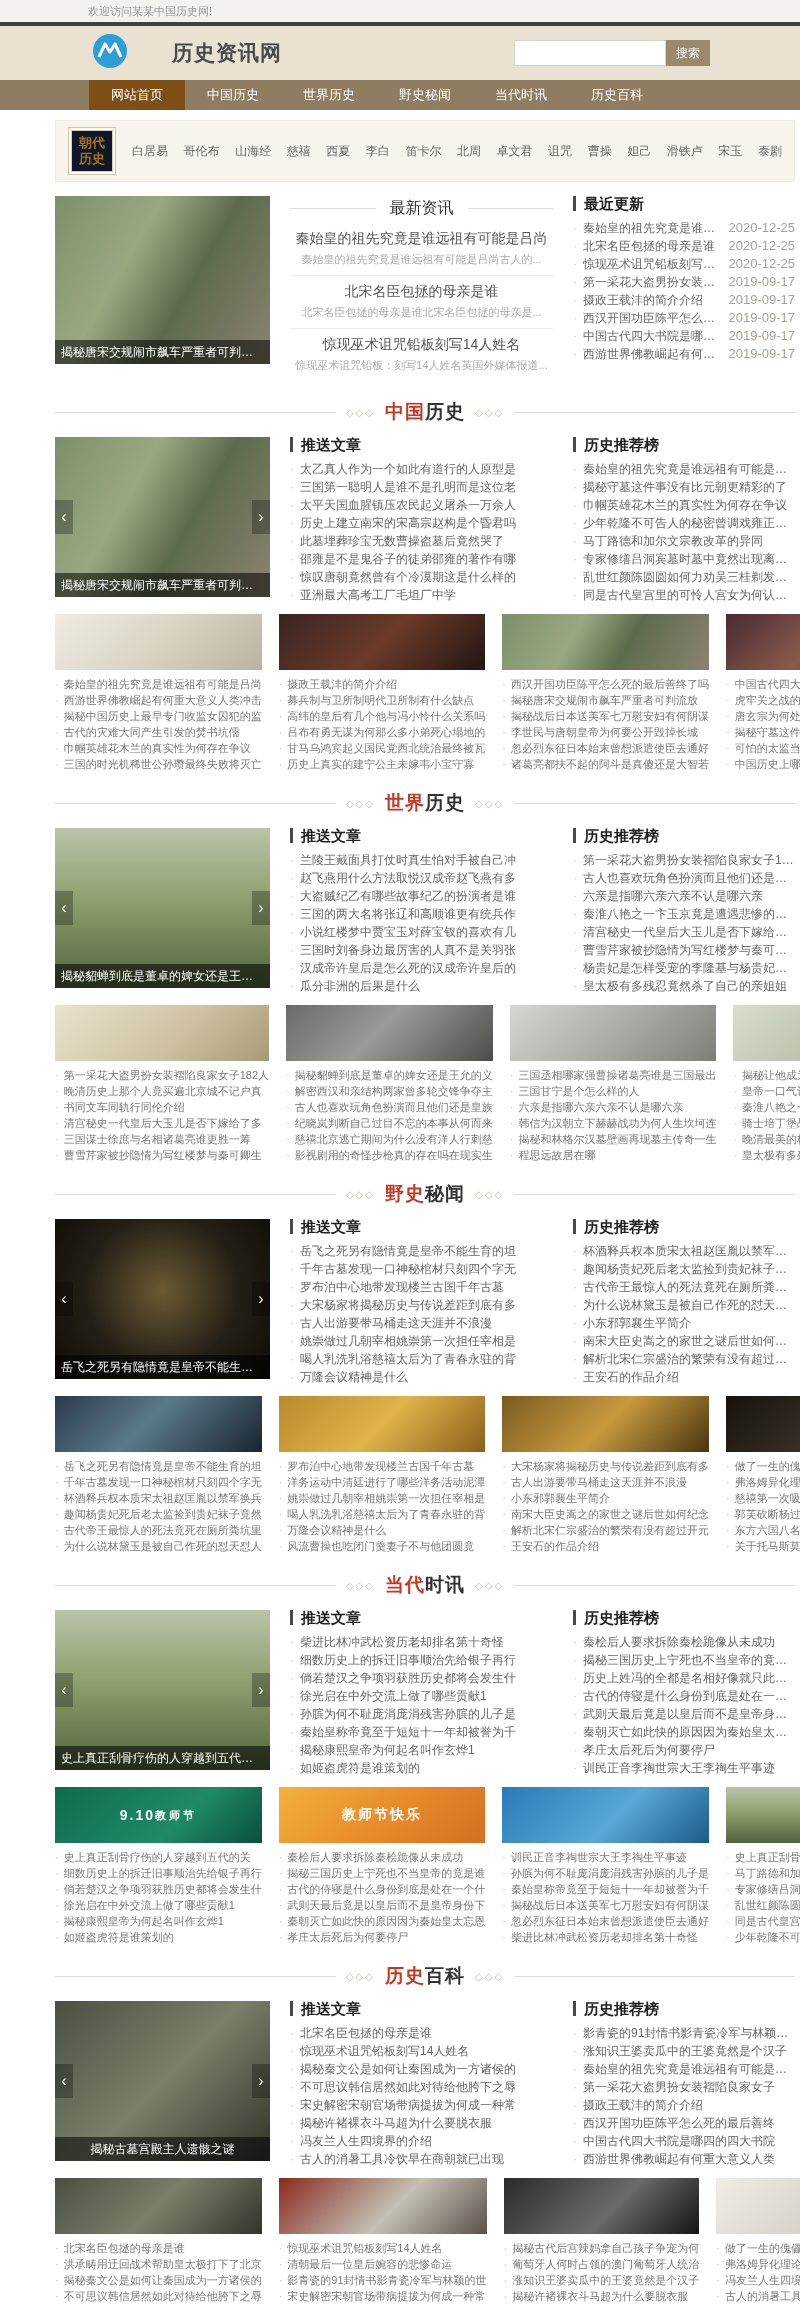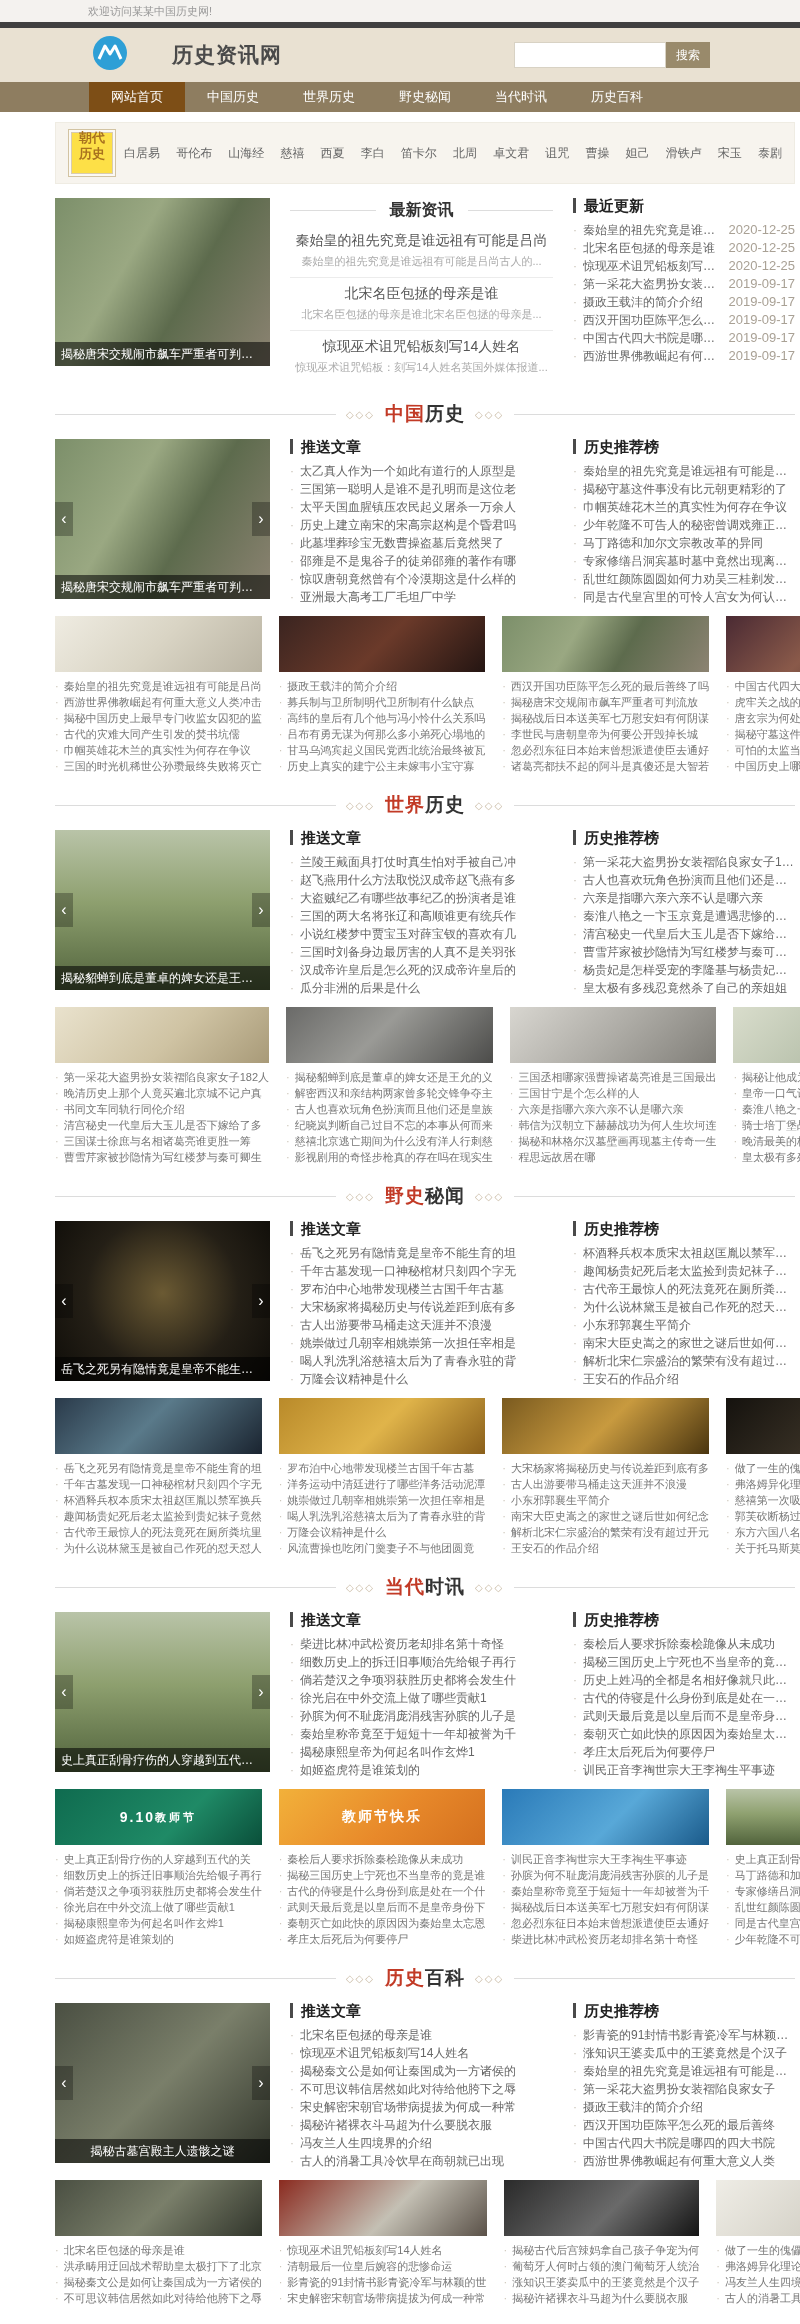--- a/index.html
+++ b/index.html
@@ -1,36 +1,36 @@
 <!DOCTYPE html>
 <html><head>
 <meta charset="utf-8">
 <style>
   html,body{margin:0;padding:0;}
   body{width:800px;background:#fff;font-family:"Liberation Sans","DejaVu Sans",sans-serif;color:#333;}
   .clip{white-space:nowrap;overflow:hidden;text-overflow:ellipsis;}
   
-  .topbar{height:22px;line-height:22px;background:#f4f2ef;border-bottom:6px solid #404040;font-size:11px;color:#999;padding-left:88px;}
+  .topbar{height:22px;line-height:22px;background:#f4f2ef;border-bottom:4px solid #404040;font-size:11px;color:#999;padding-left:88px;}
   
   .header{height:54px;background:#e9e1d2;display:flex;align-items:center;justify-content:space-between;padding:0 90px 0 92px;}
   .logo{display:flex;align-items:center;gap:36px;}
   .site-name{font-family:"Liberation Serif","DejaVu Serif",serif;font-size:21px;font-weight:bold;color:#4a4a4a;margin-left:8px;letter-spacing:1px;}
   .search{display:flex;align-items:center;}
   .search input{width:138px;height:24px;border:1px solid #d8d2c4;background:#fff;padding:0 6px;font-size:12px;outline:none;}
   .search button{width:44px;height:26px;border:0;background:#998a6b;color:#fff;font-size:12px;cursor:pointer;}
   
   .nav{height:30px;background:#8e7d60;}
   .nav ul{margin:0;padding:0 0 0 89px;list-style:none;display:flex;}
   .nav li{padding:0 22px;line-height:30px;font-size:13px;color:#fff;cursor:pointer;}
   .nav li.active{background:#7d4e16;}
   
   .container{width:740px;margin-left:55px;}
   
   .tagbox{margin-top:10px;background:#f7f4ee;border:1px solid #efece3;display:flex;align-items:center;padding:6px 12px 6px 12px;box-sizing:border-box;}
-  .tag-label{width:46px;height:46px;background:#fde047;border:1px solid #d2c3a2;box-shadow:inset 0 0 0 2px #fbf9f4,inset 0 0 0 3px #d8cbb0;display:flex;flex-direction:column;align-items:center;justify-content:flex-start;font-size:13px;font-weight:bold;color:#a8721f;line-height:16px;flex:none;margin-right:8px;}
+  .tag-label{width:46px;height:46px;background:#0f172a;border:1px solid #d2c3a2;box-shadow:inset 0 0 0 2px #fbf9f4,inset 0 0 0 3px #d8cbb0;display:flex;flex-direction:column;align-items:center;justify-content:center;font-size:13px;font-weight:bold;color:#a8721f;line-height:16px;flex:none;margin-right:16px;}
   .tag-rows{flex:1;min-width:0;}
   .tag-rows ul{margin:0;padding:0;list-style:none;display:flex;}
   .tag-rows ul.r1{justify-content:space-between;}
   .tag-rows ul.r2{margin-top:8px;}
   .tag-rows ul.r2 li{margin-right:30px;}
   .tag-rows li{font-size:12px;color:#666;cursor:pointer;line-height:18px;}
   
   .ph{background:#ccc;position:relative;overflow:hidden;}
   .ph[data-ph="statue"]{background:linear-gradient(120deg,#7c8f6a,#9aa882 35%,#5d6b4d 60%,#8c8372);}
   .ph[data-ph="horses"]{background:linear-gradient(180deg,#b9c4a8 0%,#8ea06f 45%,#51633c 100%);}
@@ -52,21 +52,21 @@
   .ph[data-ph="bronze"]{background:linear-gradient(135deg,#4a4f42,#7a7f6a 50%,#30342a);}
   .ph[data-ph="robe"]{background:linear-gradient(135deg,#8a2a1f,#c4c0b4 55%,#5a5148);}
   .ph[data-ph="lady"]{background:linear-gradient(135deg,#2a2a2a,#6a6a6a 55%,#141414);}
   .ph[data-ph="sketch"]{background:linear-gradient(135deg,#efede6,#d5d2c8 55%,#b5b2a8);}
   .caption{position:absolute;left:0;right:0;bottom:0;background:rgba(0,0,0,.55);color:#fff;font-size:12px;line-height:24px;text-align:center;padding:0 6px;}
   
   .latest-row{margin-top:14px;display:grid;grid-template-columns:215px 1fr 222px;column-gap:20px;}
   .featured .ph{height:168px;}
   .lhead{display:flex;align-items:center;margin:2px 0 4px;}
   .lhead::before,.lhead::after{content:"";flex:1;border-top:1px solid #ddd;}
-  .lhead span{margin:0 14px;font-size:16px;font-weight:bold;color:#333;}
+  .lhead span{margin:0 14px;font-size:16px;font-weight:normal;color:#333;}
   .litem{padding:7px 0 8px;border-bottom:1px solid #ececec;text-align:center;cursor:pointer;}
   .litem:last-child{border-bottom:none;}
   .litem h3{margin:0;font-size:14px;font-weight:normal;color:#555;}
   .litem p{margin:4px 0 0;font-size:11px;color:#aaa;}
   .chead{font-size:15px;font-weight:bold;color:#222;border-left:3px solid #4a4a4a;padding-left:8px;line-height:15px;margin:0 0 8px;}
   .nlist{margin:0;padding:0;list-style:none;}
   .nlist li{display:flex;align-items:center;line-height:18px;height:18px;font-size:12px;color:#666;cursor:pointer;}
   .nlist .dot{color:#c9c2b6;margin-right:6px;flex:none;}
   .nlist .t{flex:1;min-width:0;}
   .nlist .d{flex:none;margin-left:8px;font-size:13px;color:#a9a195;}

